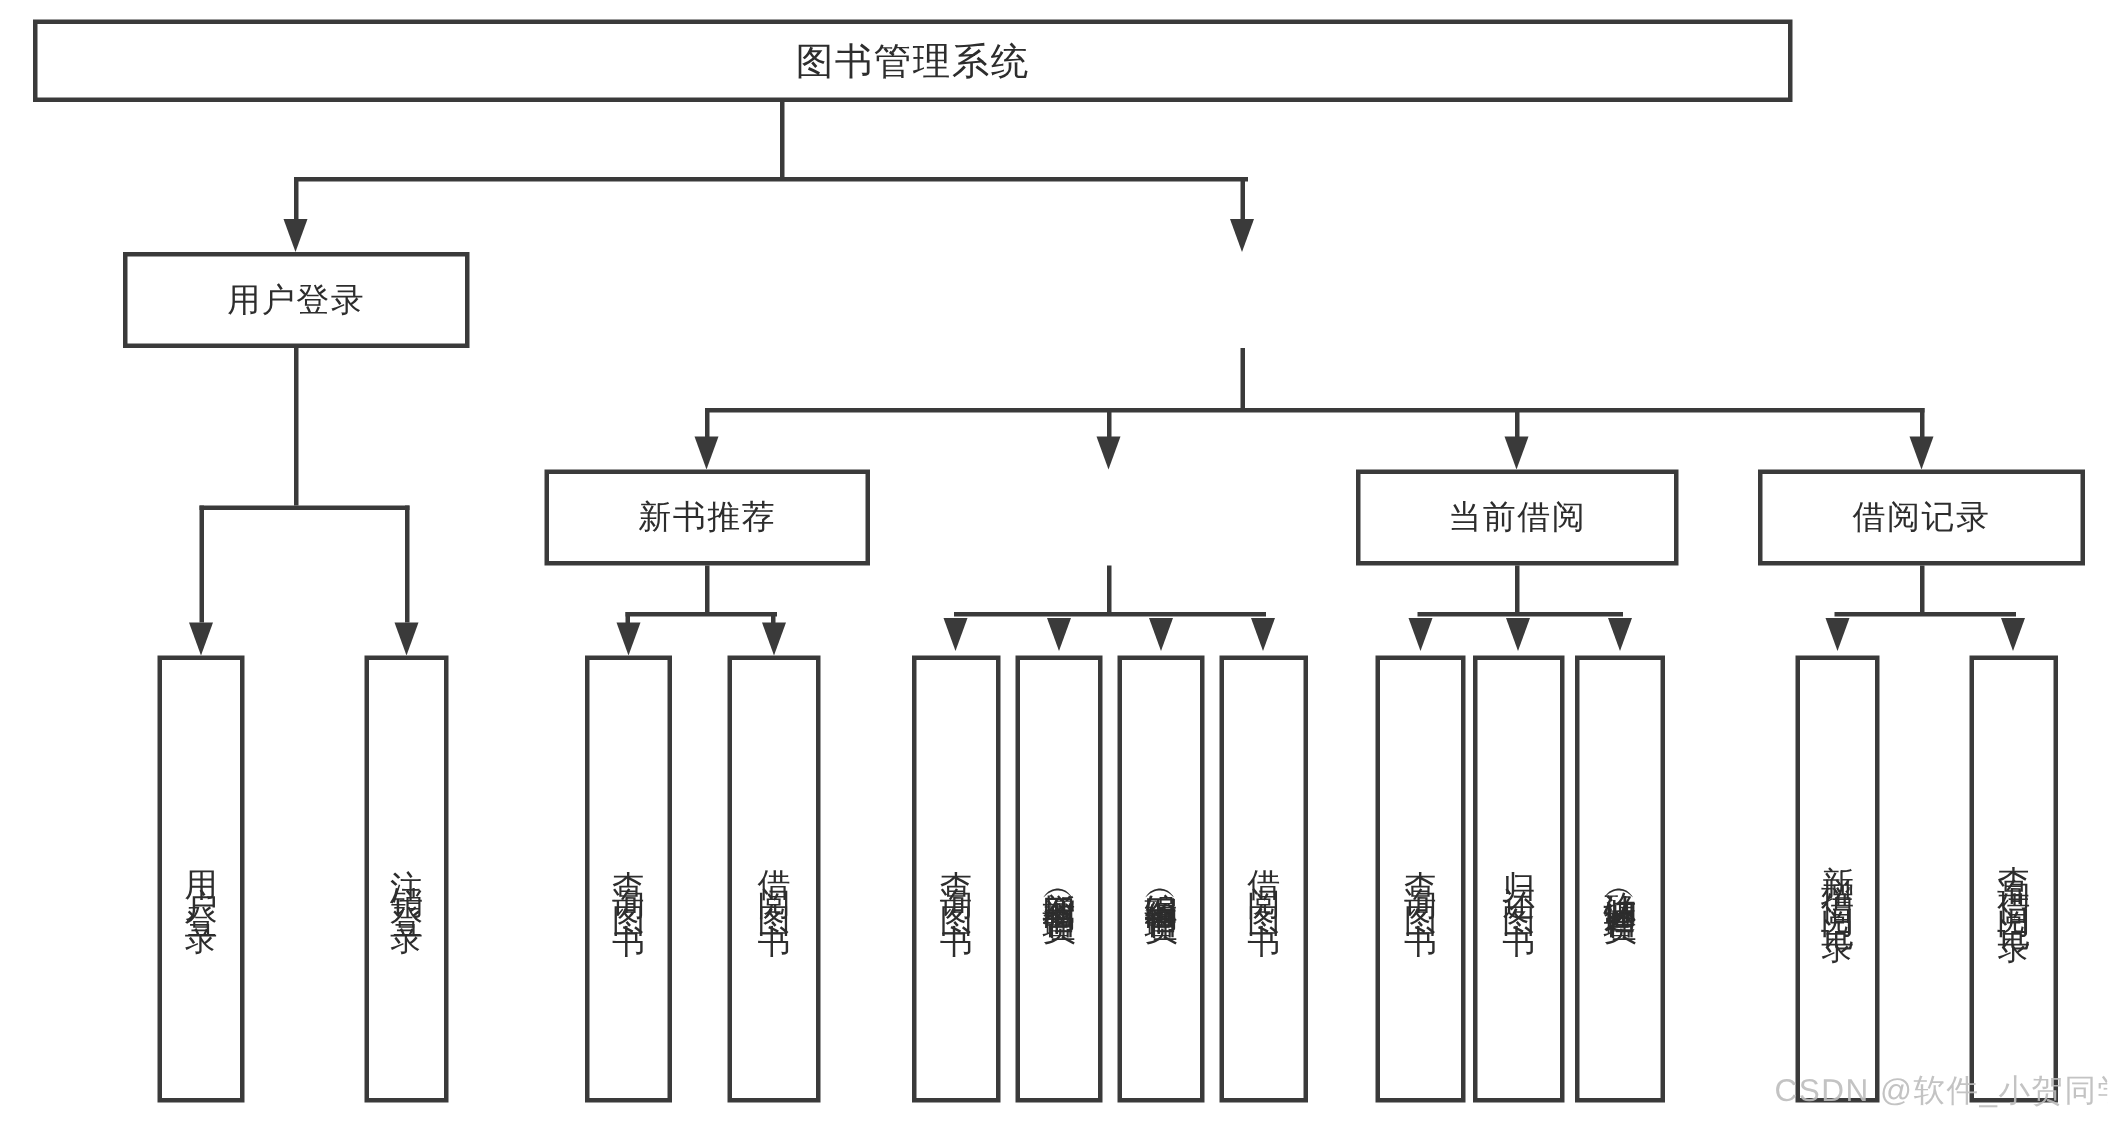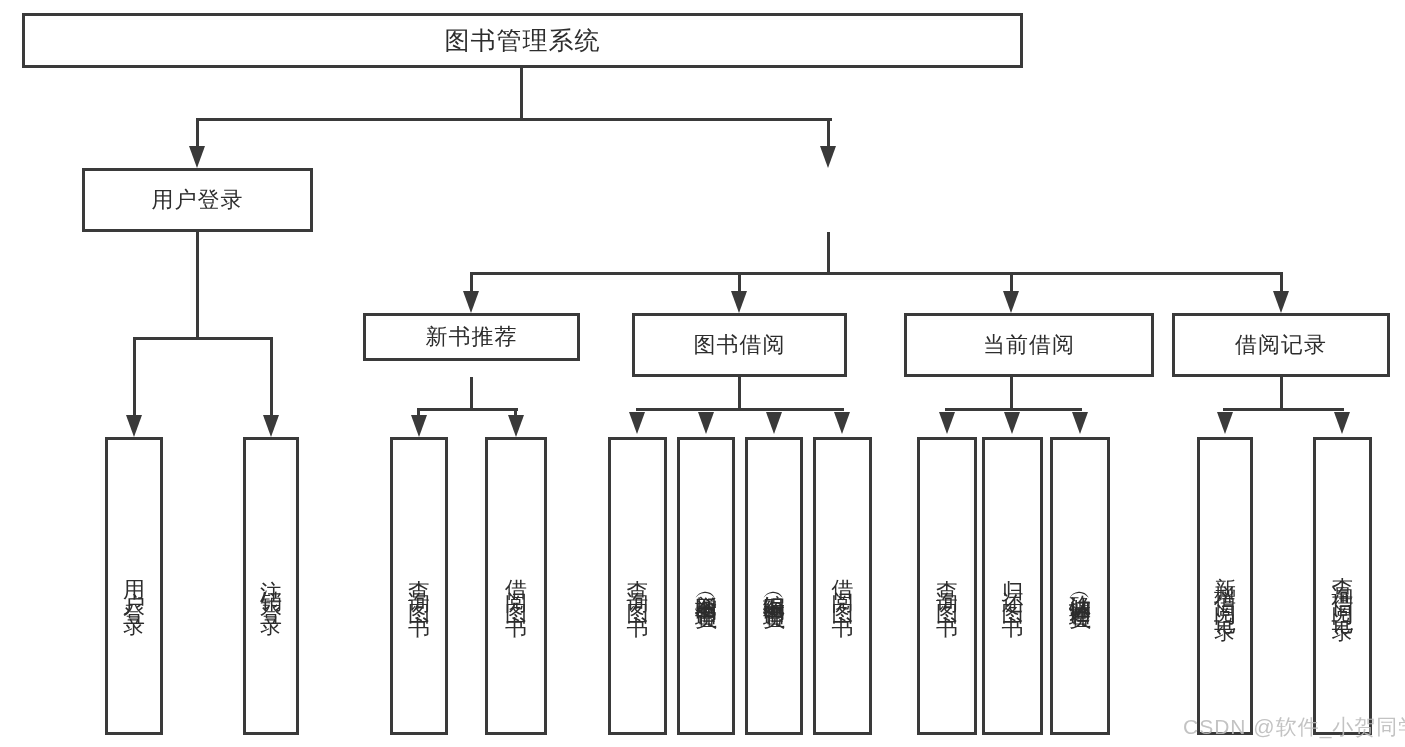--- a/index.html
+++ b/index.html
@@ -51,21 +51,21 @@
     z-index:10;
     white-space:nowrap;
     letter-spacing:1px;
   }
 </style>
 </head>
 <body>
 
 <div id="stage">
 
-  <div class="box hbox root-box" style="left:22px; top:13px; width:1001px; height:55px;">
+  <div class="box hbox root-box" style="left:22px; top:13px; width:1173px; height:55px;">
     <span>图书管理系统</span>
   </div>
 
   <div class="vline" style="left:520px; top:68px; height:50px;"></div>
   <div class="hline" style="left:196px; top:118px; width:636px;"></div>
   <div class="vline" style="left:196px; top:118px; height:30px;"></div>
   <div class="vline" style="left:827px; top:118px; height:30px;"></div>
   <div class="arrow" style="left:189px; top:146px;"></div>
   <div class="arrow" style="left:820px; top:146px;"></div>
 
@@ -84,27 +84,24 @@
   <div class="hline" style="left:470px; top:272px; width:813px;"></div>
   <div class="vline" style="left:470px; top:272px; height:21px;"></div>
   <div class="vline" style="left:738px; top:272px; height:21px;"></div>
   <div class="vline" style="left:1010px; top:272px; height:21px;"></div>
   <div class="vline" style="left:1280px; top:272px; height:21px;"></div>
   <div class="arrow" style="left:463px; top:291px;"></div>
   <div class="arrow" style="left:731px; top:291px;"></div>
   <div class="arrow" style="left:1003px; top:291px;"></div>
   <div class="arrow" style="left:1273px; top:291px;"></div>
 
-  <div class="box hbox" style="left:363px; top:313px; width:217px; height:48px;">
+  <div class="box hbox" style="left:363px; top:313px; width:217px; height:64px;">
     <span>新书推荐</span>
   </div>
-  <div class="box hbox" style="left:632px; top:313px; width:215px; height:64px;">
-    <span>图书借阅</span>
-  </div>
-  <div class="box hbox" style="left:904px; top:313px; width:250px; height:64px;">
+  <div class="box hbox" style="left:904px; top:313px; width:215px; height:64px;">
     <span>当前借阅</span>
   </div>
   <div class="box hbox" style="left:1172px; top:313px; width:218px; height:64px;">
     <span>借阅记录</span>
   </div>
 
   <div class="vline" style="left:470px; top:377px; height:31px;"></div>
   <div class="hline" style="left:417px; top:408px; width:101px;"></div>
   <div class="vline" style="left:417px; top:408px; height:9px;"></div>
   <div class="vline" style="left:514px; top:408px; height:9px;"></div>

